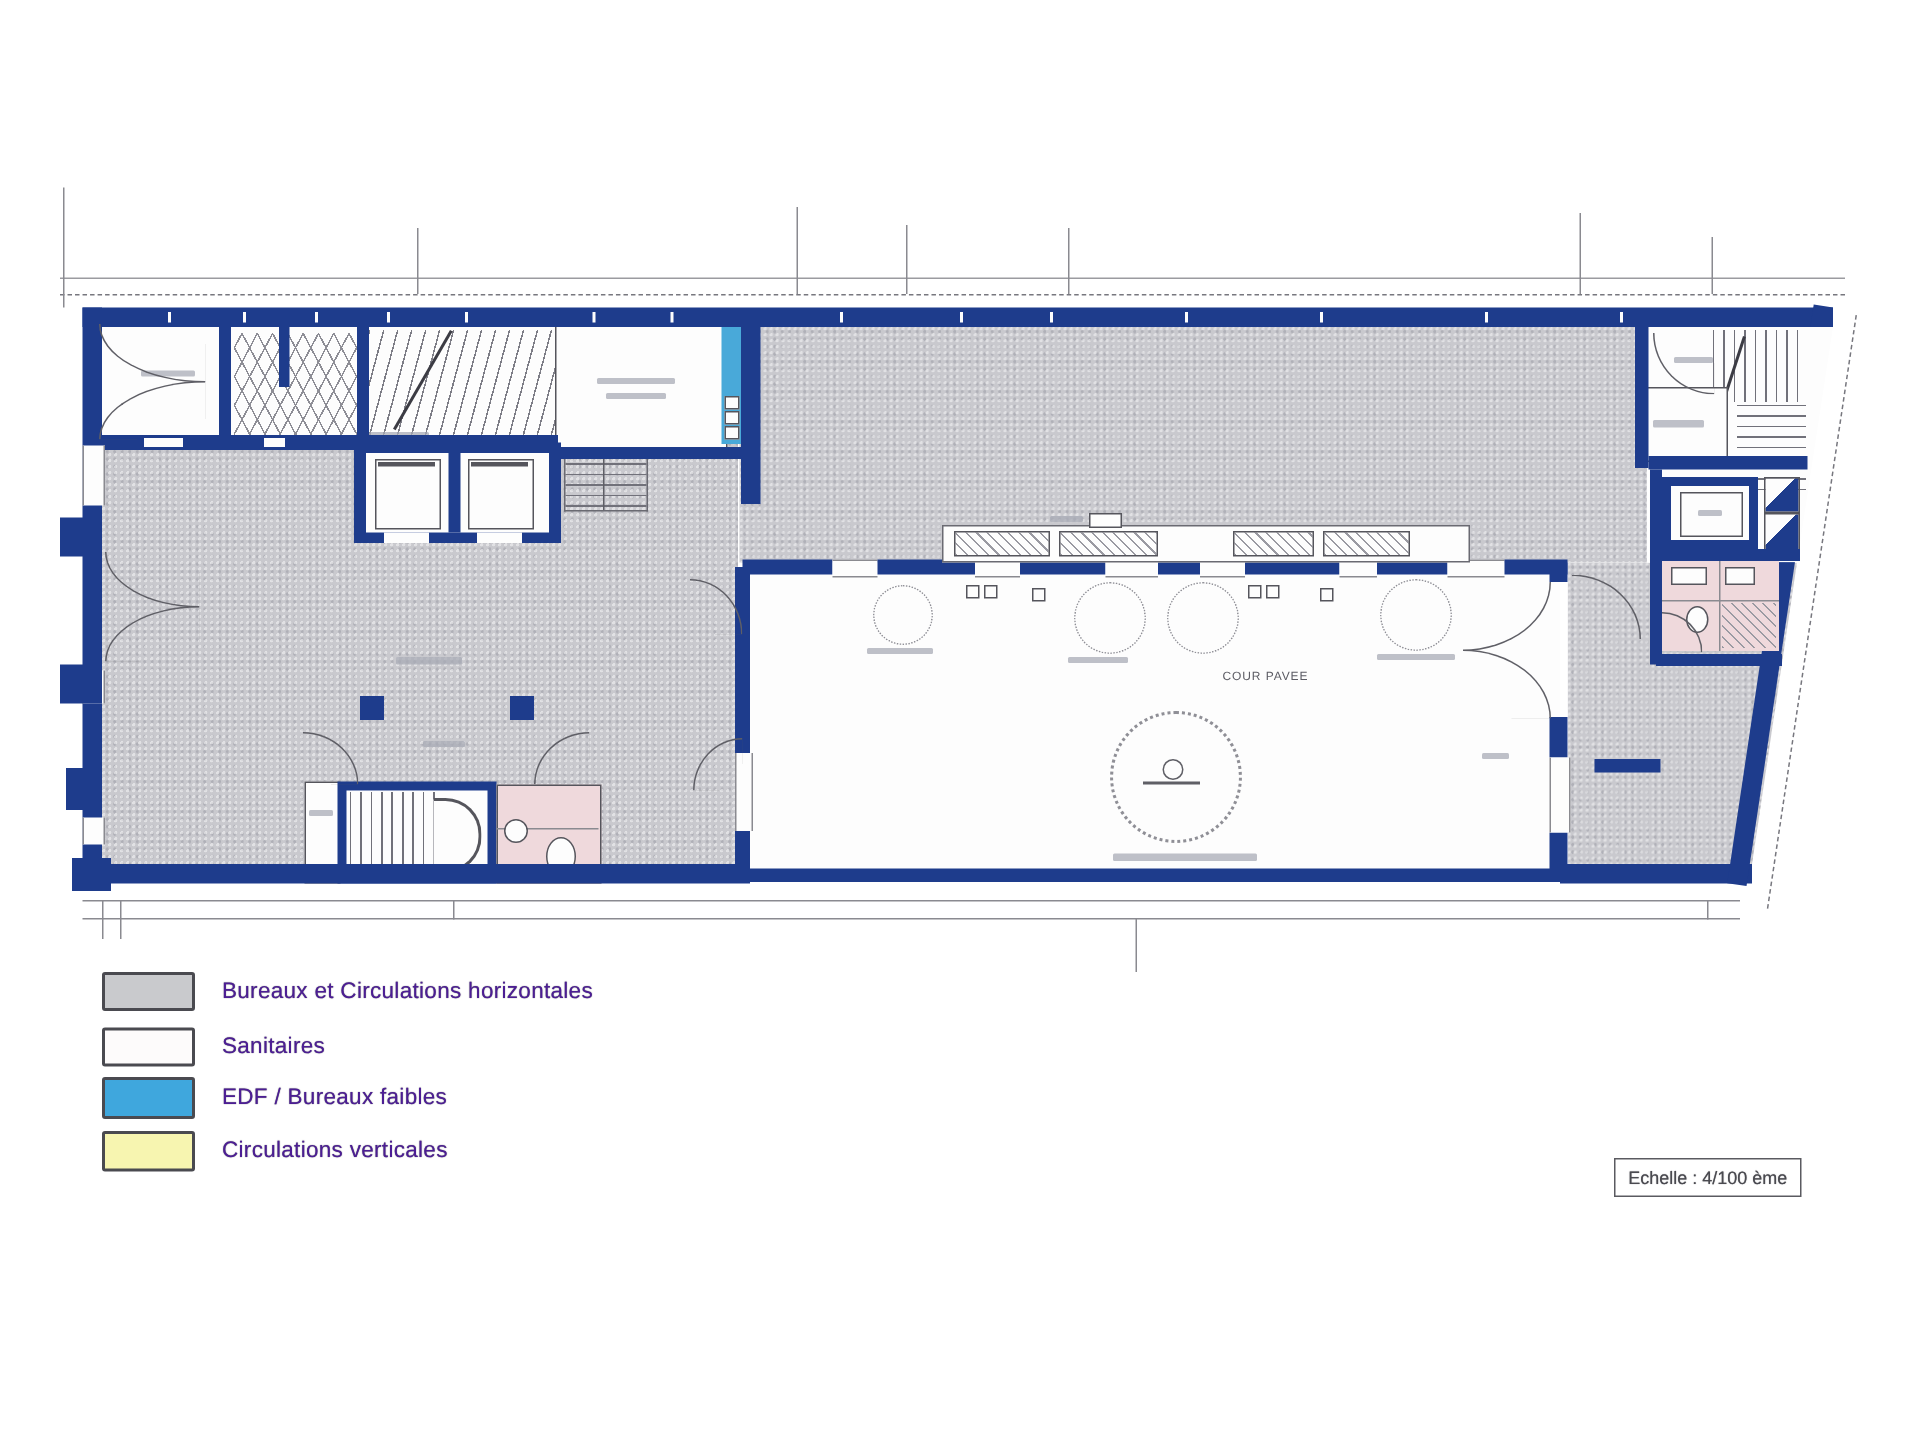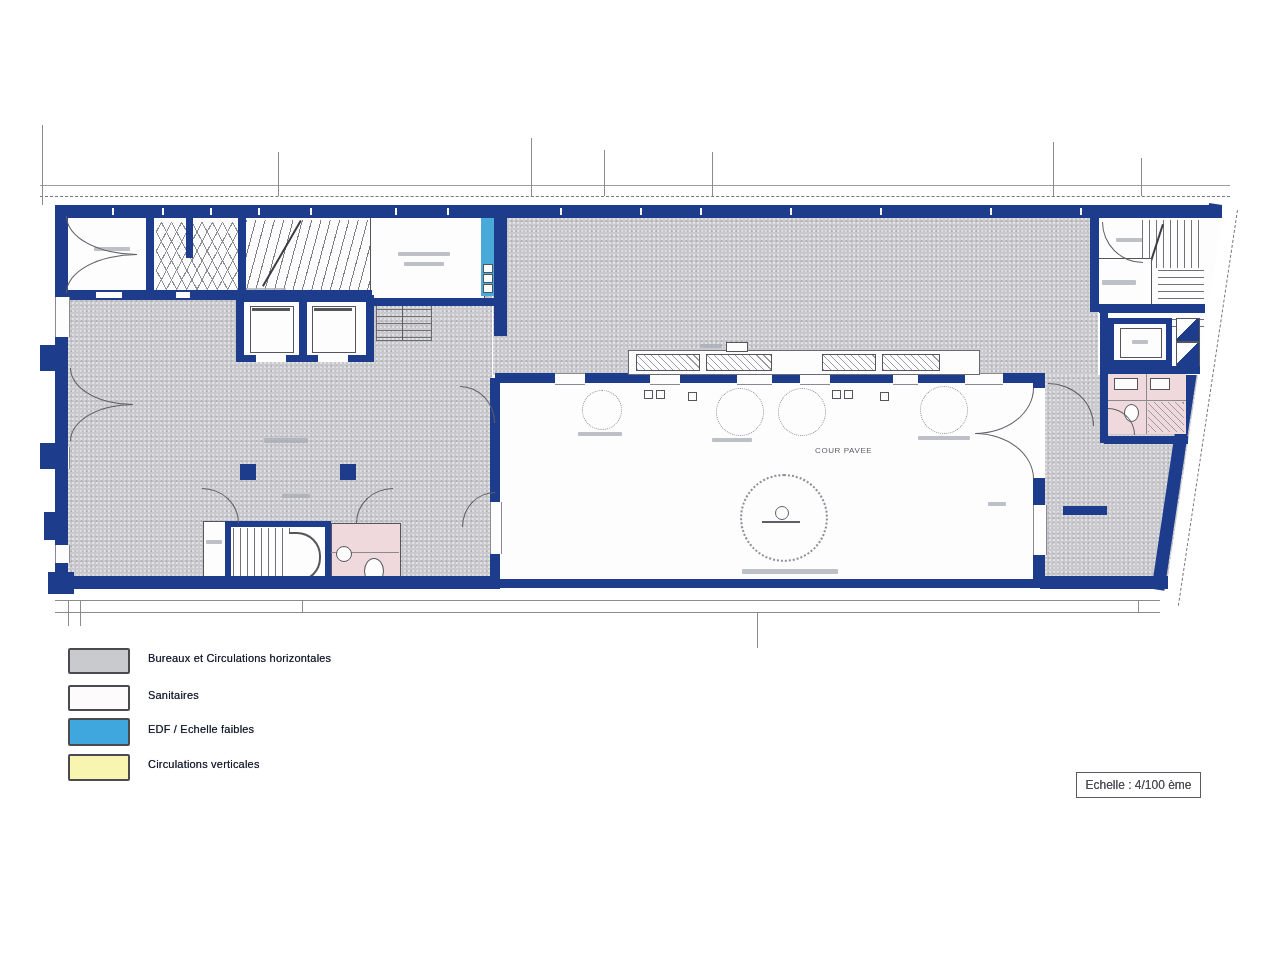--- a/index.html
+++ b/index.html
@@ -29,21 +29,21 @@
   .arc.tr{border-left:none;border-bottom:none;border-top-right-radius:100% 100%;}
   .arc.bl{border-right:none;border-top:none;border-bottom-left-radius:100% 100%;}
   .arc.br{border-left:none;border-top:none;border-bottom-right-radius:100% 100%;}
   .dotcircle{border:1.6px dotted #8f8f96;border-radius:50%;}
   .blurtxt{background:#a8abb5;border-radius:1px;opacity:.75;}
   .frame1{border:1px solid #55555c;}
   .win{background:#fdfdfd;border-left:1px solid #8a8a90;border-right:1px solid #8a8a90;}
   .winH{background:#fdfdfd;border-top:1px solid #8a8a90;border-bottom:1px solid #8a8a90;}
   #plan{filter:blur(0.32px);}
   
-  .lg-label{font-size:11px;color:#0f172a;letter-spacing:.2px;
+  .lg-label{font-size:15px;color:#4c1d95;letter-spacing:.2px;
             text-shadow:0 0 .7px rgba(60,60,64,.85);}
   .lg-swatch{border:2px solid #4a4a50;border-radius:2px;}
   #scalebox{border:1.4px solid #5a5a60;color:#4a4a50;font-size:12px;
             display:flex;align-items:center;justify-content:center;
             text-shadow:0 0 .6px rgba(70,70,75,.8);}
   .court-label{font-size:8px;color:#5c5c64;letter-spacing:.6px;}
 </style>
 </head>
 <body>
 
@@ -258,21 +258,21 @@
   </div>
 
   <div class="abs" id="legend" style="left:68px;top:648px;width:420px;height:140px;">
     <div class="abs lg-swatch gray" style="left: 0px; top: 0px; width: 58px; height: 22px; background: rgb(201, 202, 205);"></div>
     <div class="abs lg-label" style="left:80px;top:4px;">Bureaux et Circulations horizontales</div>
 
     <div class="abs lg-swatch" style="left: 0px; top: 37px; width: 58px; height: 22px; background: rgb(253, 251, 251);"></div>
     <div class="abs lg-label" style="left:80px;top:41px;">Sanitaires</div>
 
     <div class="abs lg-swatch" style="left: 0px; top: 70px; width: 58px; height: 24px; background: rgb(63, 167, 221);"></div>
-    <div class="abs lg-label" style="left:80px;top:75px;">EDF / Echelle faibles</div>
+    <div class="abs lg-label" style="left:80px;top:75px;">EDF / Bureaux faibles</div>
 
     <div class="abs lg-swatch" style="left: 0px; top: 106px; width: 58px; height: 23px; background: rgb(247, 245, 176);"></div>
     <div class="abs lg-label" style="left:80px;top:110px;">Circulations verticales</div>
   </div>
 
   <div class="abs" id="scalebox" style="left:1076px;top:772px;width:123px;height:24px;">
     <span>Echelle : 4/100 ème</span>
   </div>
 
 </div>

